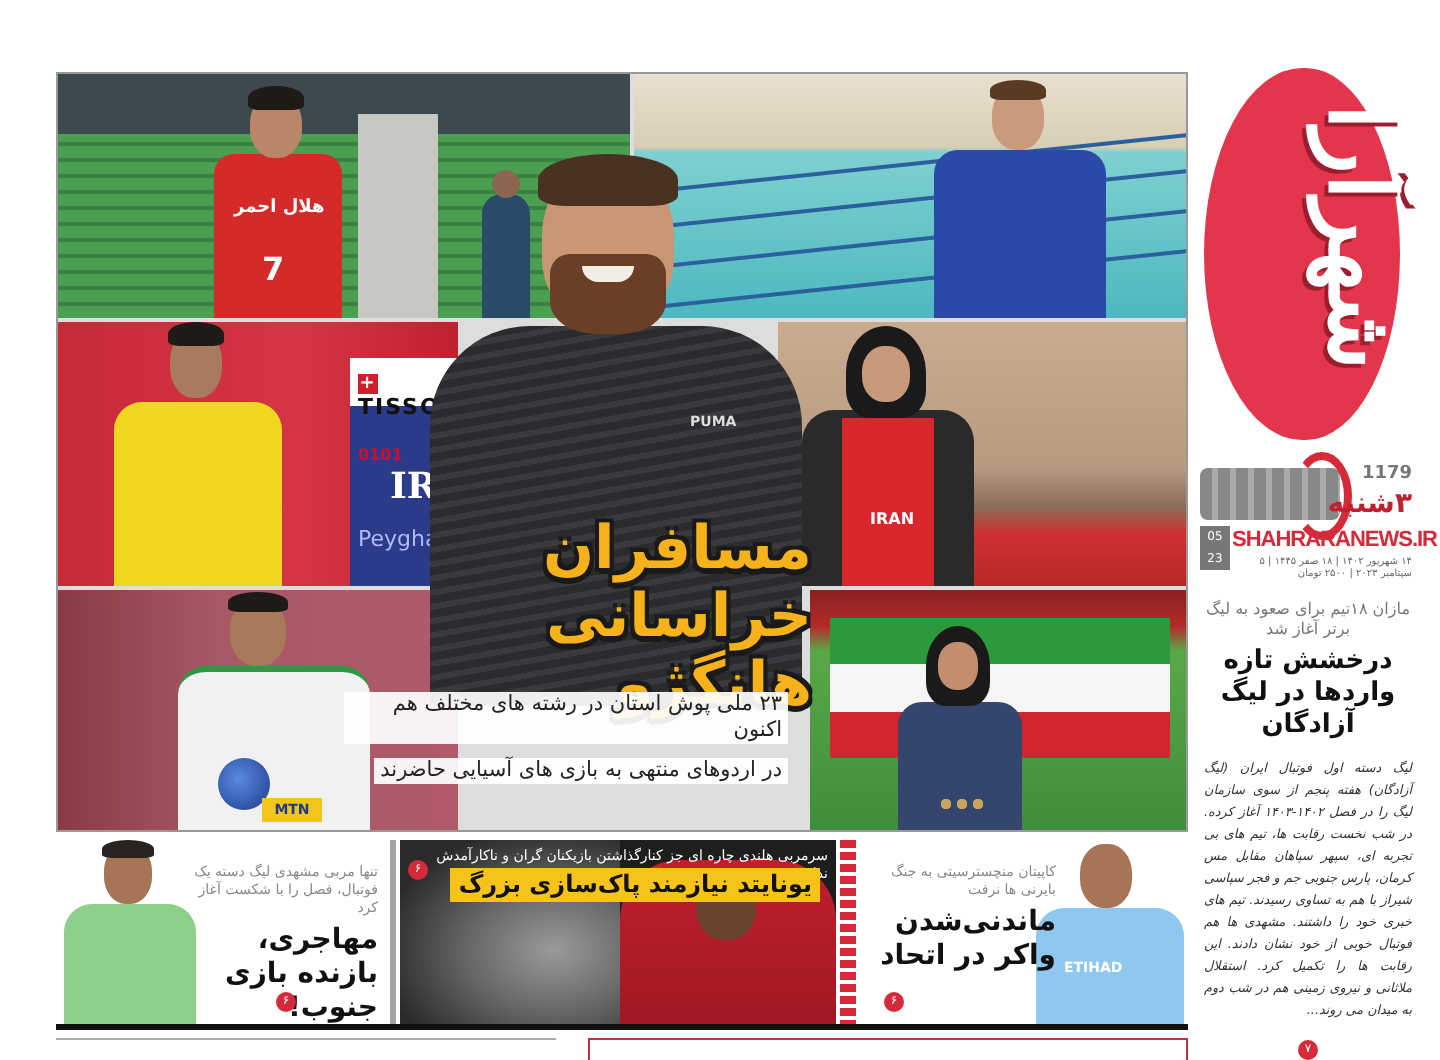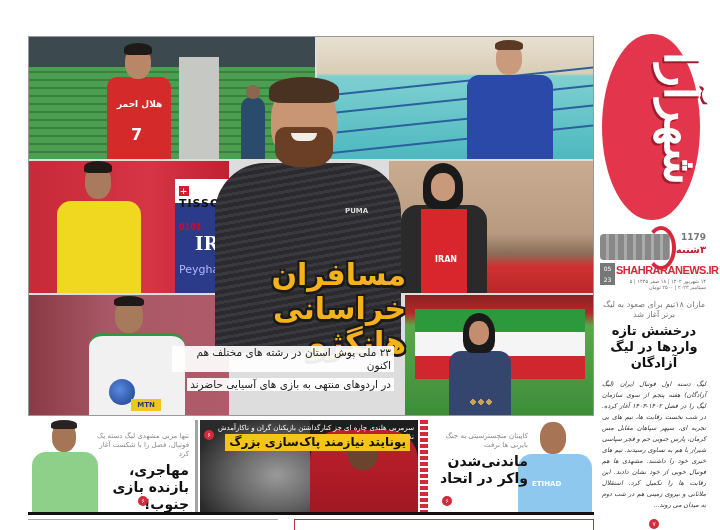--- a/index.html
+++ b/index.html
@@ -96,21 +96,21 @@
     text-shadow: 2px 2px 0 #1a1a1a, -2px 2px 0 #1a1a1a, 2px -2px 0 #1a1a1a, -2px -2px 0 #1a1a1a, 0 3px 0 #1a1a1a; }
   .sub { position: absolute; left: 172px; top: 346px; width: 222px; direction: rtl; text-align: right; }
   .sub span { display: inline-block; background: rgba(255,255,255,0.92); color: #222; font-size: 10.5px; line-height: 13px; padding: 0 3px; margin-bottom: 1px; }
 
   
   .masthead { position: absolute; left: 598px; top: 22px; width: 110px; height: 200px; }
   .logo-circle { position: absolute; left: 4px; top: 12px; width: 98px; height: 186px; background: #e3354b; border-radius: 50% 48% 48% 50% / 50% 50% 50% 50%; overflow: hidden; }
   .logo-text { position: absolute; left: 0; top: 30px; width: 110px; text-align: center; color: #fff; font-size: 46px; font-weight: bold; writing-mode: vertical-rl; direction: rtl; font-family: "DejaVu Serif", serif; text-shadow: 2px 2px 0 #9c1d2e; }
 
   .dateblock { position: absolute; left: 598px; top: 230px; width: 110px; height: 58px; }
-  .day-name { position: absolute; right: 2px; top: 14px; font-size: 10px; color: #c02030; font-weight: bold; direction: rtl; margin-left: 46px; }
+  .day-name { position: absolute; right: 2px; top: 14px; font-size: 14px; color: #c02030; font-weight: bold; direction: rtl; margin-left: 46px; }
   .year { position: absolute; right: 2px; top: 2px; font-size: 9px; color: #777; font-weight: bold; }
   .weekly { position: absolute; left: 2px; top: 4px; width: 70px; height: 26px; background: repeating-linear-gradient(90deg, #888 0 6px, #aaa 6px 9px); border-radius: 4px; }
   .weekly::after { content: ""; position: absolute; left: 46px; top: -8px; width: 22px; height: 36px; border: 4px solid #d42a3a; border-radius: 50%; border-left-color: transparent; }
   .site { position: absolute; left: 18px; top: 34px; font-size: 11px; color: #d42a3a; font-weight: bold; letter-spacing: -0.5px; font-family: "Liberation Sans", sans-serif; }
   .datebox { position: absolute; left: 2px; top: 33px; width: 15px; height: 22px; background: #777; color: #fff; font-size: 6px; text-align: center; line-height: 11px; }
   .dateline { position: absolute; left: 18px; top: 48px; width: 90px; height: 6px; font-size: 5px; color: #666; direction: rtl; }
 
   .side-story { position: absolute; left: 598px; top: 300px; width: 112px; direction: rtl; text-align: center; }
   .side-story .kicker { font-size: 8px; color: #777; line-height: 10px; }
   .side-story .title { font-size: 13px; font-weight: bold; color: #111; line-height: 16px; margin-top: 3px; }

